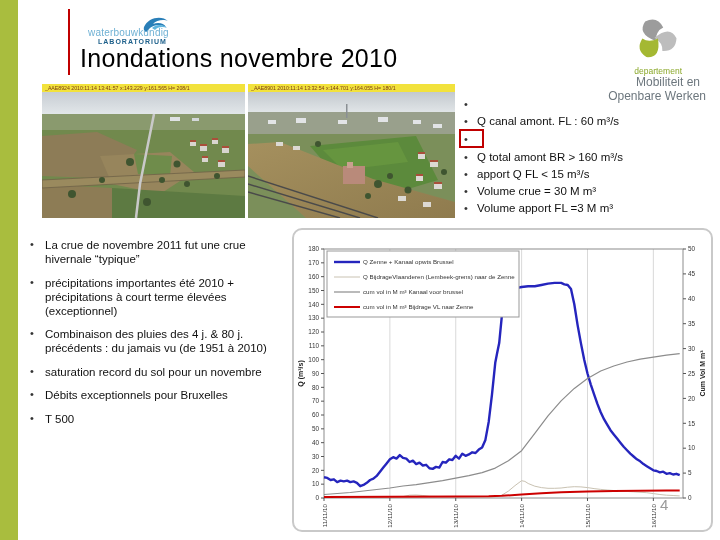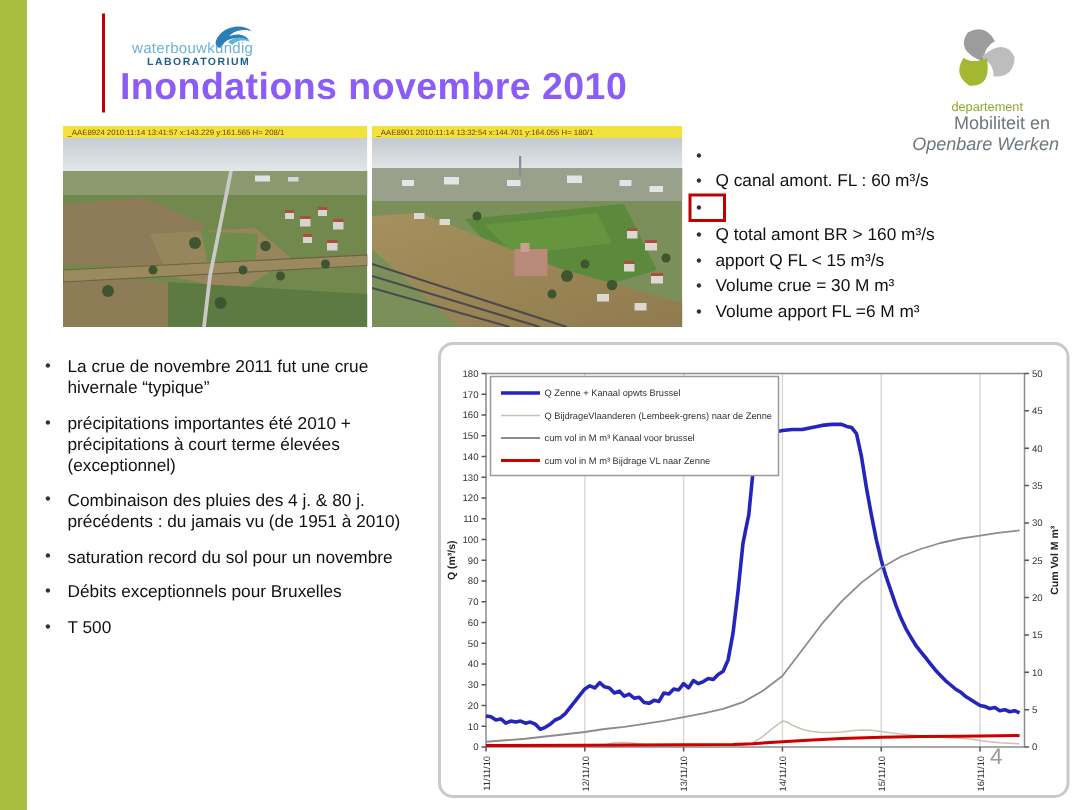--- a/index.html
+++ b/index.html
@@ -13,28 +13,28 @@
   .green-bar{left:0;top:0;width:18px;height:540px;background:var(--green,#a9bd3e);}
   .red-vline{left:68px;top:9px;width:2px;height:66px;background:var(--red,#c00000);}
 
   
   .wl-logo{left:76px;top:15px;width:110px;height:34px;font-style:normal;}
   .wl-line1{position:absolute;left:0;top:12px;font-size:10px;color:#6fb1d4;letter-spacing:.2px;margin-left:12px;}
   .wl-line2{position:absolute;left:22px;top:23px;font-size:7px;font-weight:bold;color:#1c5f8a;letter-spacing:1px;}
   .wl-icon{position:absolute;left:62px;top:0;}
 
   
-  .slide-title{left:80px;top:44px;font-size:25px;font-weight:bold;color:#8b5cf6;letter-spacing:.3px;}
+  .slide-title{left:80px;top:44px;font-size:25px;font-weight:normal;color:#000000;letter-spacing:.3px;}
 
   
   .mow{right:8px;top:10px;width:130px;height:90px;text-align:center;}
   .mow-icon{position:absolute;right:28px;top:2px;}
   .mow-dept{position:absolute;right:30px;top:56px;font-size:8.5px;color:#8aa829;}
   .mow-l1{position:absolute;right:12px;top:65px;font-size:12px;color:#6d777e;}
-  .mow-l2{position:absolute;right:6px;top:79px;font-size:12px;font-style:italic;color:#6d777e;}
+  .mow-l2{position:absolute;right:6px;top:79px;font-size:12px;color:#6d777e;}
 
   
   .photo{top:84px;height:134px;overflow:hidden;}
   .photo-left{left:42px;width:203px;}
   .photo-right{left:248px;width:207px;}
 
   
   .stats{left:464px;top:95px;width:252px;}
   .stat-row{display:flex;align-items:center;height:17px;font-size:11.5px;color:#111;}
   .stat-row .dot{width:13px;color:#333;font-size:11px;}
@@ -213,21 +213,21 @@
     <div class="stat-row">
       <span class="dot">•</span>
       <span>apport Q FL &lt; 15 m³/s</span>
     </div>
     <div class="stat-row">
       <span class="dot">•</span>
       <span>Volume crue = 30 M m³</span>
     </div>
     <div class="stat-row">
       <span class="dot">•</span>
-      <span>Volume apport FL =6 M m³</span>
+      <span>Volume apport FL =3 M m³</span>
     </div>
   </div>
 
 <div class="abs notes">
     <div class="note-row">
       <span class="dot">•</span>
       <span>La crue de novembre 2011 fut une crue hivernale “typique”</span>
     </div>
     <div class="note-row">
       <span class="dot">•</span>

